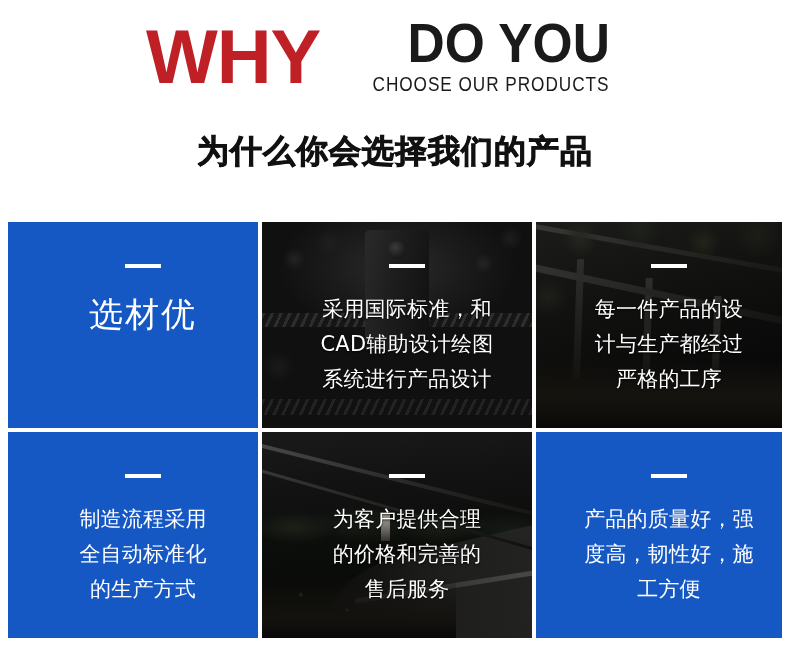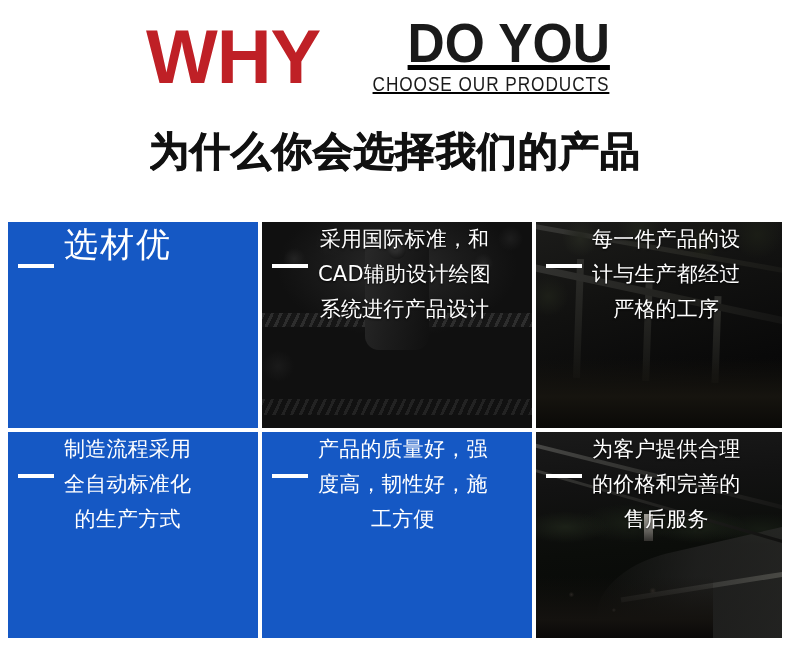--- a/index.html
+++ b/index.html
@@ -59,21 +59,20 @@
     letter-spacing: -1px;
     display: block;
   }
 
   .right-stack {
     display: flex;
     flex-direction: column;
     align-items: flex-end;
     margin-left: 14px;
     padding-bottom: 2px;
-    text-decoration: underline;
   }
 
   .word-doyou {
     font-family: "Liberation Sans Narrow", "Liberation Sans", "DejaVu Sans Condensed", sans-serif;
     font-weight: 700;
     font-size: 56px;
     line-height: 54px;
     color: #1a1a1a;
     letter-spacing: 0px;
     transform: scaleX(0.92);
@@ -95,21 +94,21 @@
   }
 
   .subtitle {
     position: absolute;
     left: 0;
     top: 126px;
     width: 790px;
     text-align: center;
     font-family: "DejaVu Sans", "Liberation Sans", sans-serif;
     font-weight: 700;
-    font-size: 40px;
+    font-size: 32px;
     line-height: 50px;
     color: #111111;
     letter-spacing: 1px;
     -webkit-text-stroke: 0.9px #111111;
   }
 
   
   .grid {
     position: absolute;
     left: 8px;
@@ -330,21 +329,22 @@
     background: linear-gradient(180deg, #b9b6ae 0%, #8d8a84 45%, #3a3835 100%);
     opacity: .85;
   }
 
   
   .cell-inner {
     position: relative;
     z-index: 3;
     width: 100%;
     display: flex;
-    flex-direction: row;
+    flex-direction: column;
+    align-items: center;
     margin-left: 20px;
   }
 
   .dash {
     width: 36px;
     height: 4px;
     background: #ffffff;
     margin-top: 42px;
     margin-bottom: 24px;
     flex: none;
@@ -443,42 +443,42 @@
 
     <div class="cell cell-blue">
       <div class="cell-inner">
         <div class="dash"></div>
         <div class="cell-text">制造流程采用
 全自动标准化
 的生产方式</div>
       </div>
     </div>
 
-    <div class="cell cell-blue">
-      <div class="cell-inner">
-        <div class="dash"></div>
-        <div class="cell-text">产品的质量好，强
-度高，韧性好，施
-工方便</div>
-      </div>
-    </div>
-
     <div class="cell cell-photo">
       <div class="photo-art art-road">
         <div class="road-tree"></div>
         <div class="road-surface"></div>
         <div class="road-rail"></div>
         <div class="road-marker"></div>
         <div class="road-gravel"></div>
       </div>
       <div class="cell-inner">
         <div class="dash"></div>
         <div class="cell-text">为客户提供合理
 的价格和完善的
 售后服务</div>
       </div>
     </div>
 
+    <div class="cell cell-blue">
+      <div class="cell-inner">
+        <div class="dash"></div>
+        <div class="cell-text">产品的质量好，强
+度高，韧性好，施
+工方便</div>
+      </div>
+    </div>
+
   </div>
 
   <div class="bottom-strip"></div>
 
 </div>
 
 </body></html>

